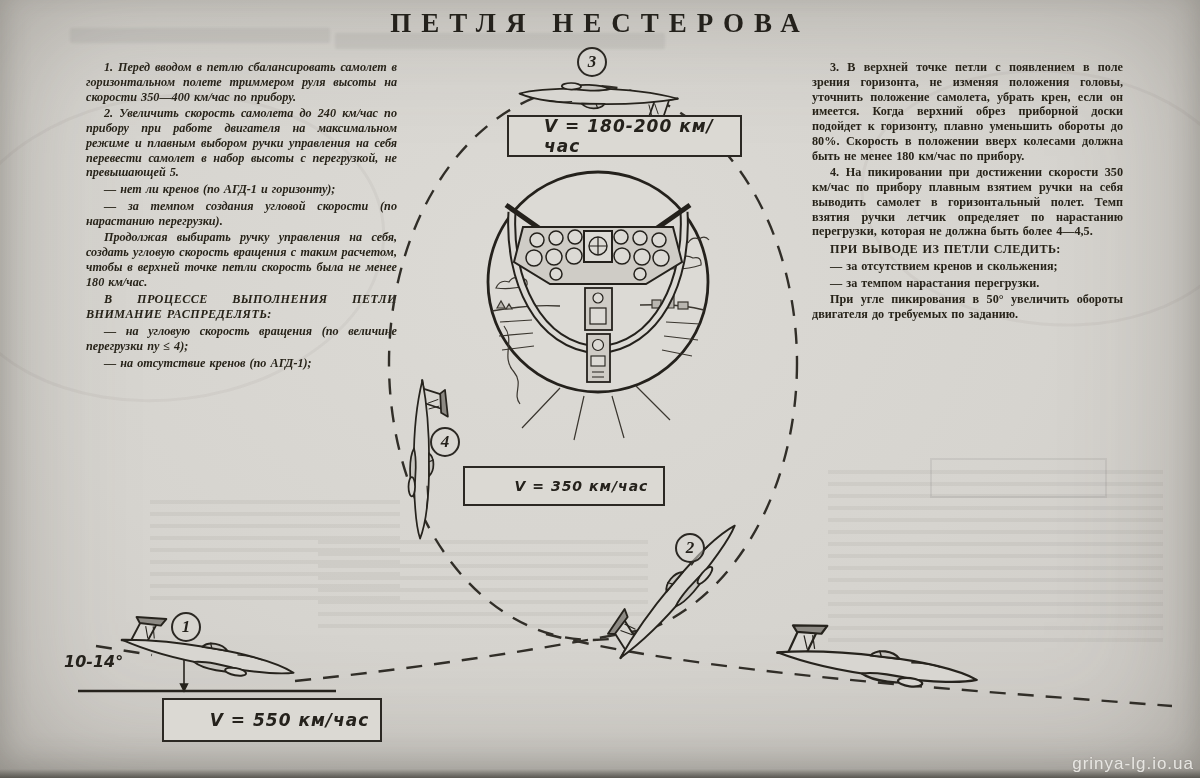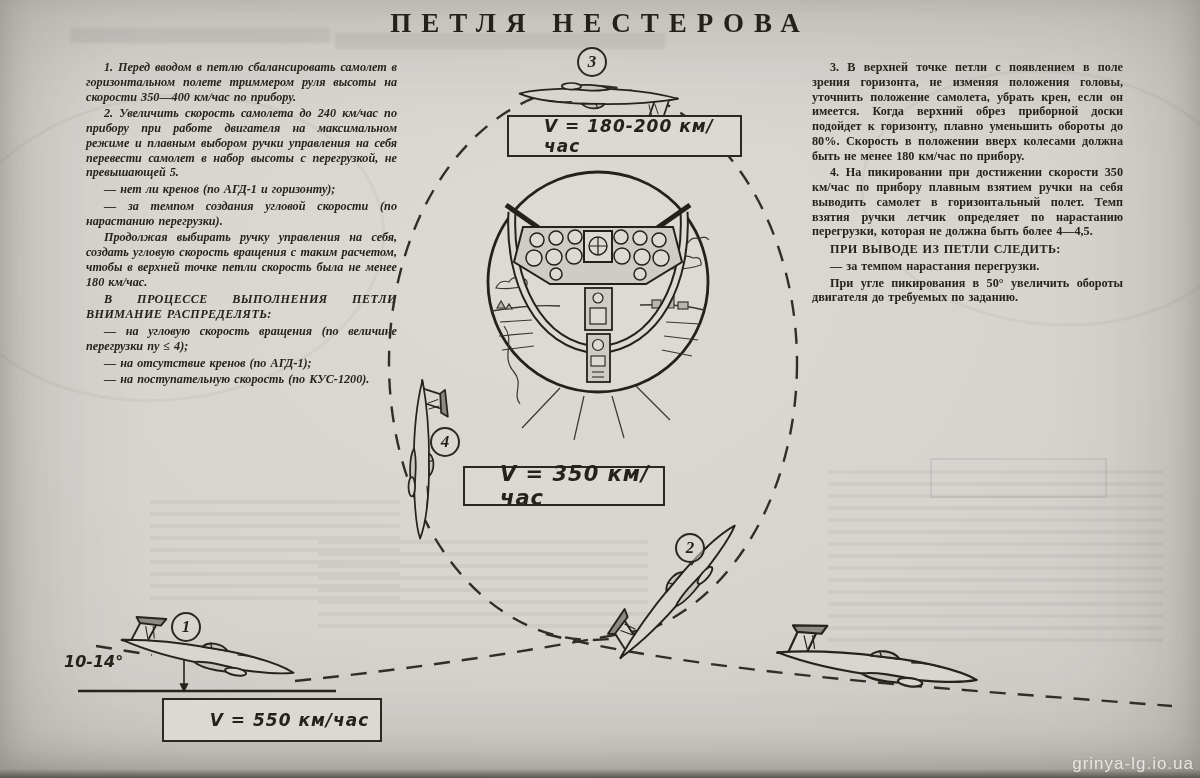--- a/index.html
+++ b/index.html
@@ -14,21 +14,21 @@
     text-align:justify;font-weight:700;color:#272319;word-spacing:1px;}
   #left-col{left:86px;top:60px;font-style:italic;}
   #right-col{left:812px;top:60px;}
   .col p{margin:0 0 2px 0;text-indent:18px;}
   .col p.h{font-weight:800;letter-spacing:.4px;margin-top:3px;}
   svg{position:absolute;left:0;top:0;z-index:2;}
   .vbox{position:absolute;z-index:3;border:2px solid #2b2823;background:#dbd9d3;
     font-family:"DejaVu Sans","Liberation Sans",sans-serif;font-style:italic;font-weight:700;
     color:#25221c;display:flex;align-items:center;justify-content:center;letter-spacing:1px;padding-left:35px;}
   #vbox-top{left:507px;top:115px;width:196px;height:38px;font-size:17px;}
-  #vbox-mid{left:463px;top:466px;width:163px;height:36px;font-size:21px;}
+  #vbox-mid{left:463px;top:466px;width:163px;height:36px;font-size:14px;}
   #vbox-bot{left:162px;top:698px;width:181px;height:40px;font-size:17px;}
   .posnum{position:absolute;z-index:3;width:26px;height:26px;border:2px solid #2b2823;
     border-radius:50%;display:flex;align-items:center;justify-content:center;
     font-style:italic;font-size:17px;font-weight:700;color:#25221c;background:rgba(218,216,211,.55);}
   #pos1{left:171px;top:612px;} #pos2{left:675px;top:533px;}
   #pos3{left:577px;top:47px;}  #pos4{left:430px;top:427px;}
   #angle-label{position:absolute;left:64px;top:652px;z-index:3;font-style:italic;
     font-family:"DejaVu Sans",sans-serif;font-weight:700;font-size:16px;color:#25221c;}
   #watermark{position:absolute;right:6px;bottom:4px;z-index:5;
     font-family:"Liberation Sans","DejaVu Sans",sans-serif;font-size:17px;letter-spacing:1px;
@@ -60,27 +60,27 @@
 
   <div class="col" id="left-col">
     <p>1. Перед вводом в петлю сбалансировать самолет в горизонтальном полете триммером руля высоты на скорости 350—400 км/час по прибору.</p>
     <p>2. Увеличить скорость самолета до 240 км/час по прибору при работе двигателя на максимальном режиме и плавным выбором ручки управления на себя перевести самолет в набор высоты с перегрузкой, не превышающей 5.</p>
     <p>— нет ли кренов (по АГД-1 и горизонту);</p>
     <p>— за темпом создания угловой скорости (по нарастанию перегрузки).</p>
     <p>Продолжая выбирать ручку управления на себя, создать угловую скорость вращения с таким расчетом, чтобы в верхней точке петли скорость была не менее 180 км/час.</p>
     <p class="h">В ПРОЦЕССЕ ВЫПОЛНЕНИЯ ПЕТЛИ ВНИМАНИЕ РАСПРЕДЕЛЯТЬ:</p>
     <p>— на угловую скорость вращения (по величине перегрузки nу ≤ 4);</p>
     <p>— на отсутствие кренов (по АГД-1);</p>
-    <p>— на поступательную скорость (по КУС-1200).</p>
   </div>
 
   <div class="col" id="right-col">
     <p>3. В верхней точке петли с появлением в поле зрения горизонта, не изменяя положения головы, уточнить положение самолета, убрать крен, если он имеется. Когда верхний обрез приборной доски подойдет к горизонту, плавно уменьшить обороты до 80%. Скорость в положении вверх колесами должна быть не менее 180 км/час по прибору.</p>
     <p>4. На пикировании при достижении скорости 350 км/час по прибору плавным взятием ручки на себя выводить самолет в горизонтальный полет. Темп взятия ручки летчик определяет по нарастанию перегрузки, которая не должна быть более 4—4,5.</p>
     <p class="h">ПРИ ВЫВОДЕ ИЗ ПЕТЛИ СЛЕДИТЬ:</p>
+    <p>— за отсутствием кренов и скольжения;</p>
     <p>— за темпом нарастания перегрузки.</p>
     <p>При угле пикирования в 50° увеличить обороты двигателя до требуемых по заданию.</p>
   </div>
 
   <svg width="1200" height="778" viewBox="0 0 1200 778">
     <defs>
       <g id="plane" stroke="#26231d" stroke-width="1.8" fill="#d8d6d1" stroke-linejoin="round">
 
         <path d="M-80,-1 L-71,-3 L-64,-25 L-49,-25 L-56,-4 Z"></path>
         <path d="M-70,-25 L-42,-28 L-46,-21 L-66,-20 Z" fill="#8d8a84"></path>

